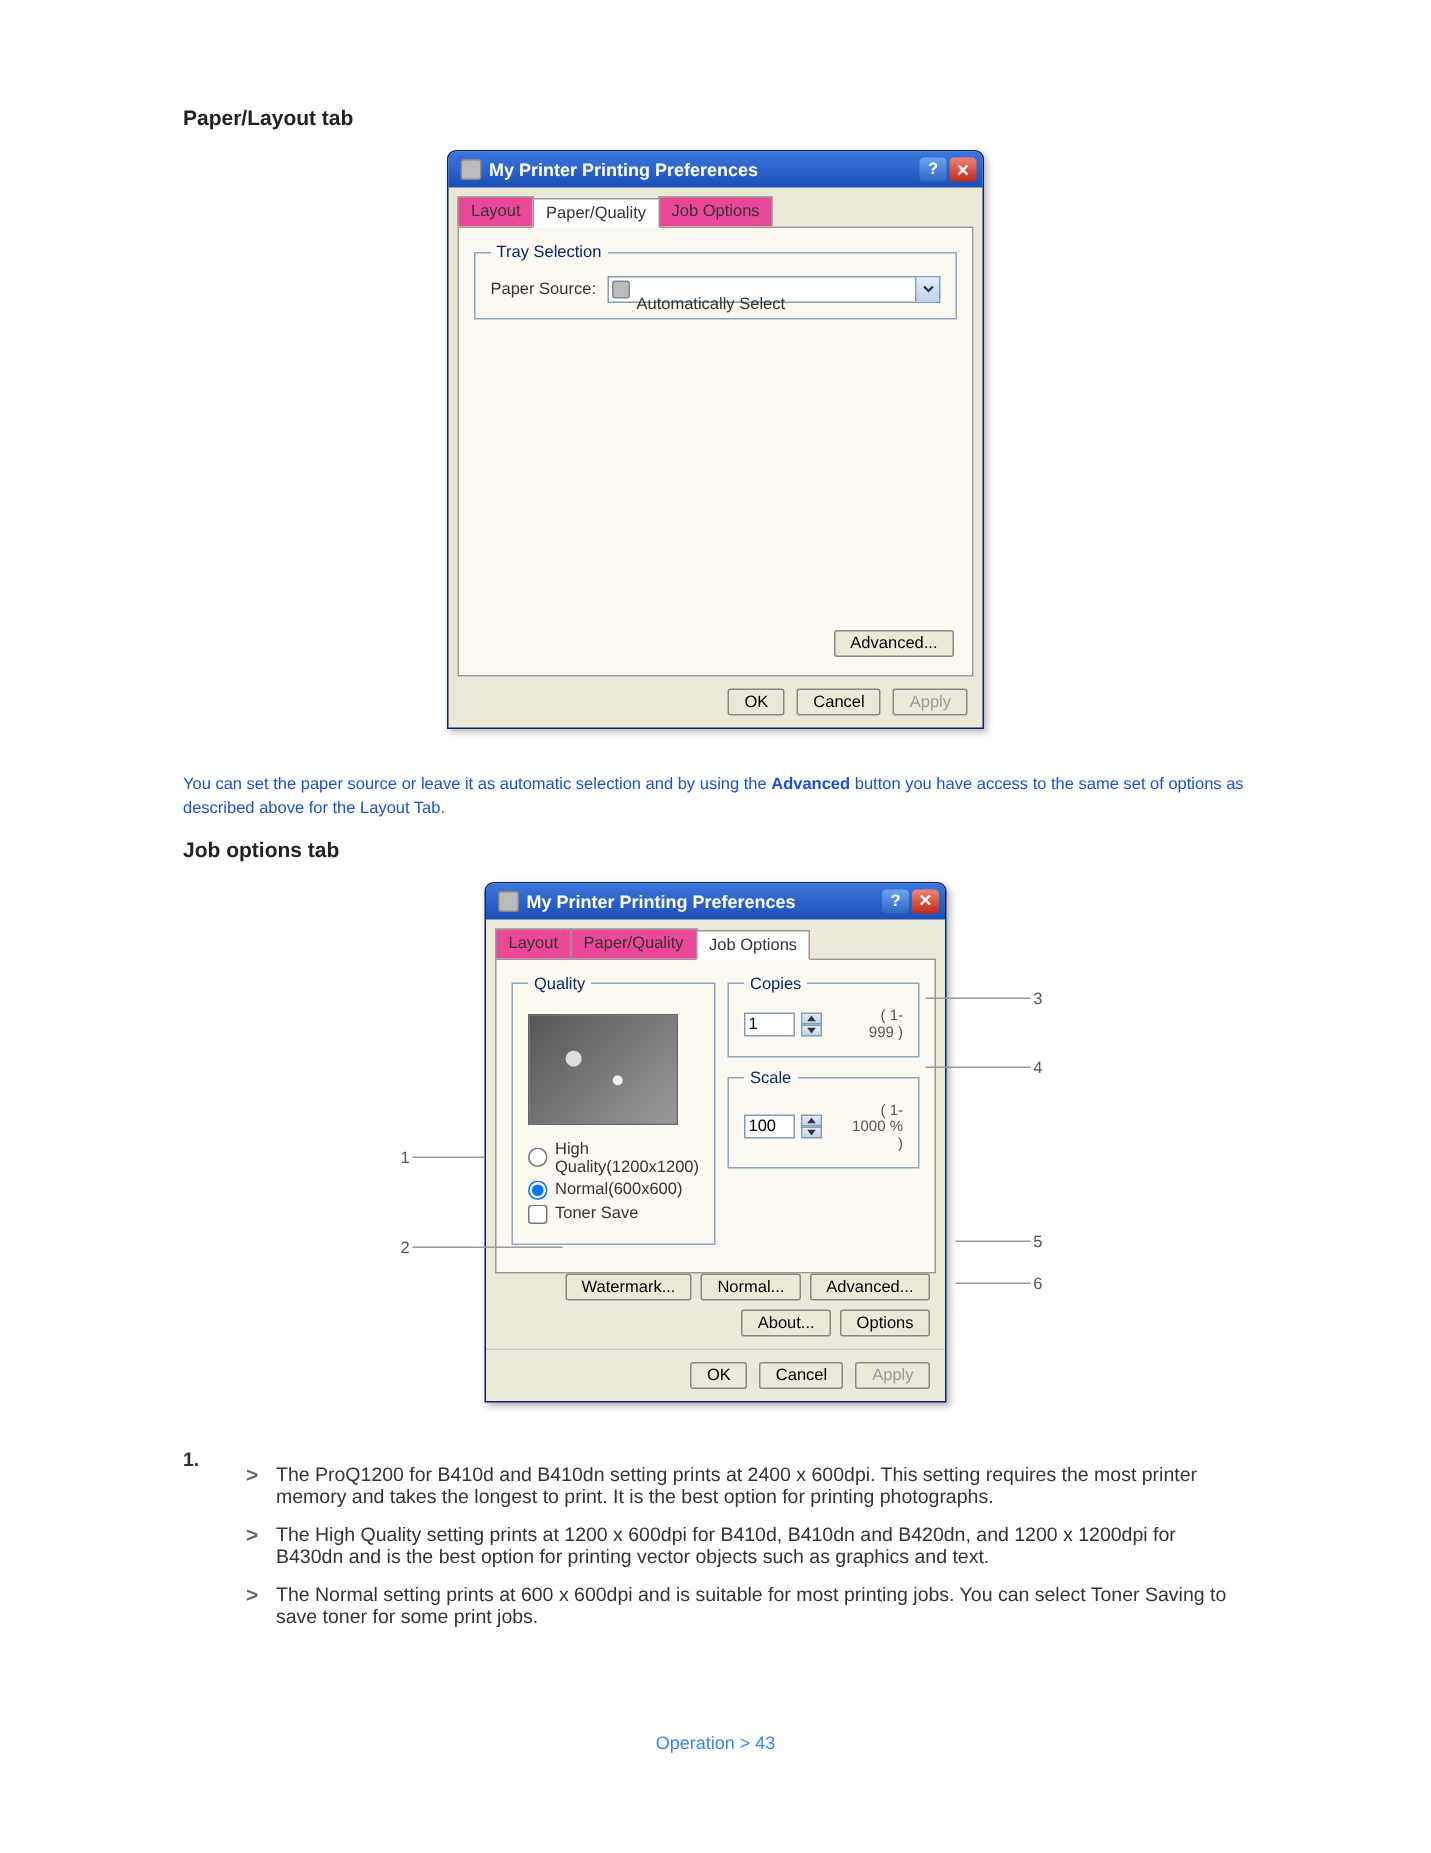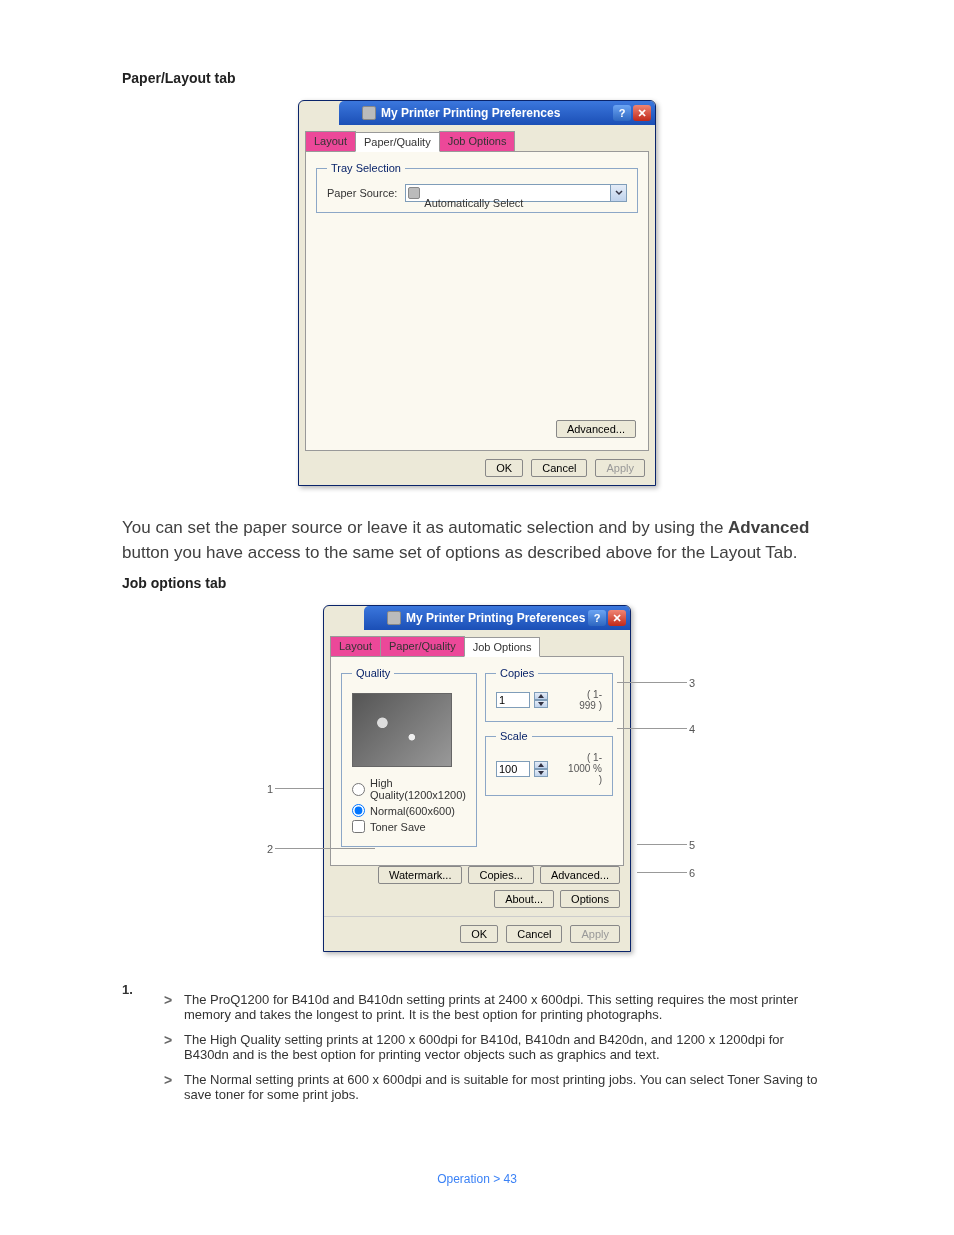--- a/index.html
+++ b/index.html
@@ -20,23 +20,22 @@
     border-radius: 6px 6px 0 0;
     box-shadow: 2px 2px 5px rgba(0,0,0,.3);
     margin: 0 auto 30px auto;
     position: relative;
   }
   .titlebar {
     height: 24px;
     background: linear-gradient(#3b77dd,#1b4fb6);
     color: #fff; font-weight: bold; font-size: 12px;
     display: flex; align-items: center; justify-content: space-between;
-    padding: 0 4px 0 23px;
+    padding: 0 4px 0 8px;
     border-radius: 5px 5px 0 0;
-    margin-left: 40px;
   }
   .titlebar .left { display:flex; align-items:center; gap:5px; }
   .printer-icon {
     width:14px; height:14px; background:#bbb; border:1px solid #888; border-radius:2px;
   }
   .winbtns { display:flex; gap:2px; }
   .winbtn { width:18px; height:16px; border-radius:3px; display:flex; align-items:center; justify-content:center; font-size:11px; font-weight:bold;}
   .help-btn  { background: linear-gradient(#6ba4f3,#2e67c1); color:#fff; }
   .close-btn { background: linear-gradient(#f08573,#c1291a); color:#fff; }
 
@@ -78,21 +77,21 @@
   
   .annot-wrap { position:relative; width:380px; margin:0 auto 30px auto; }
   .callout {
     position:absolute; font-size:11px; color:#555;
   }
   .callout .num { font-size:11px; }
   .callout-line {
     position:absolute; background:#999; height:1px;
   }
 
-  .sub { color:#404040; font-size:17px; line-height:1.45; }
+  .sub { color:#1d4ed8; font-size:11px; line-height:1.45; }
   p { margin-bottom: 10px; line-height:1.45; }
 
   ol.manual { list-style:none; counter-reset: it; margin-left:0; }
   ol.manual > li { display:flex; margin-bottom:10px; }
   ol.manual > li .n { font-weight:bold; width:42px; }
   ol.manual > li .b { flex:1; }
   ul.chevron { list-style:none; margin-top:10px; }
   ul.chevron > li { display:flex; margin-bottom:10px; }
   ul.chevron > li::before {
     content:">"; color:#666; font-weight:bold; font-size:14px; width:20px;
@@ -241,21 +240,21 @@
                   </svg>
                 </div>
             </div>
             <span class="small" style="margin-left:14px;">( 1-1000 % )</span>
           </div>
         </fieldset>
       </div>
     </div>
     <div style="display:flex; justify-content:flex-end; gap:6px; padding:0 10px 6px 10px;">
       <button class="btn">Watermark...</button>
-      <button class="btn">Copies...</button>
+      <button class="btn">Normal...</button>
       <button class="btn">Advanced...</button>
     </div>
     <div style="display:flex; justify-content:flex-end; gap:6px; padding:0 10px 8px 10px;">
       <button class="btn">About...</button>
       <button class="btn">Options</button>
     </div>
     <div class="btnrow" style="border-top:1px solid #ccc;">
       <button class="btn">OK</button>
       <button class="btn">Cancel</button>
       <button class="btn disabled">Apply</button>

